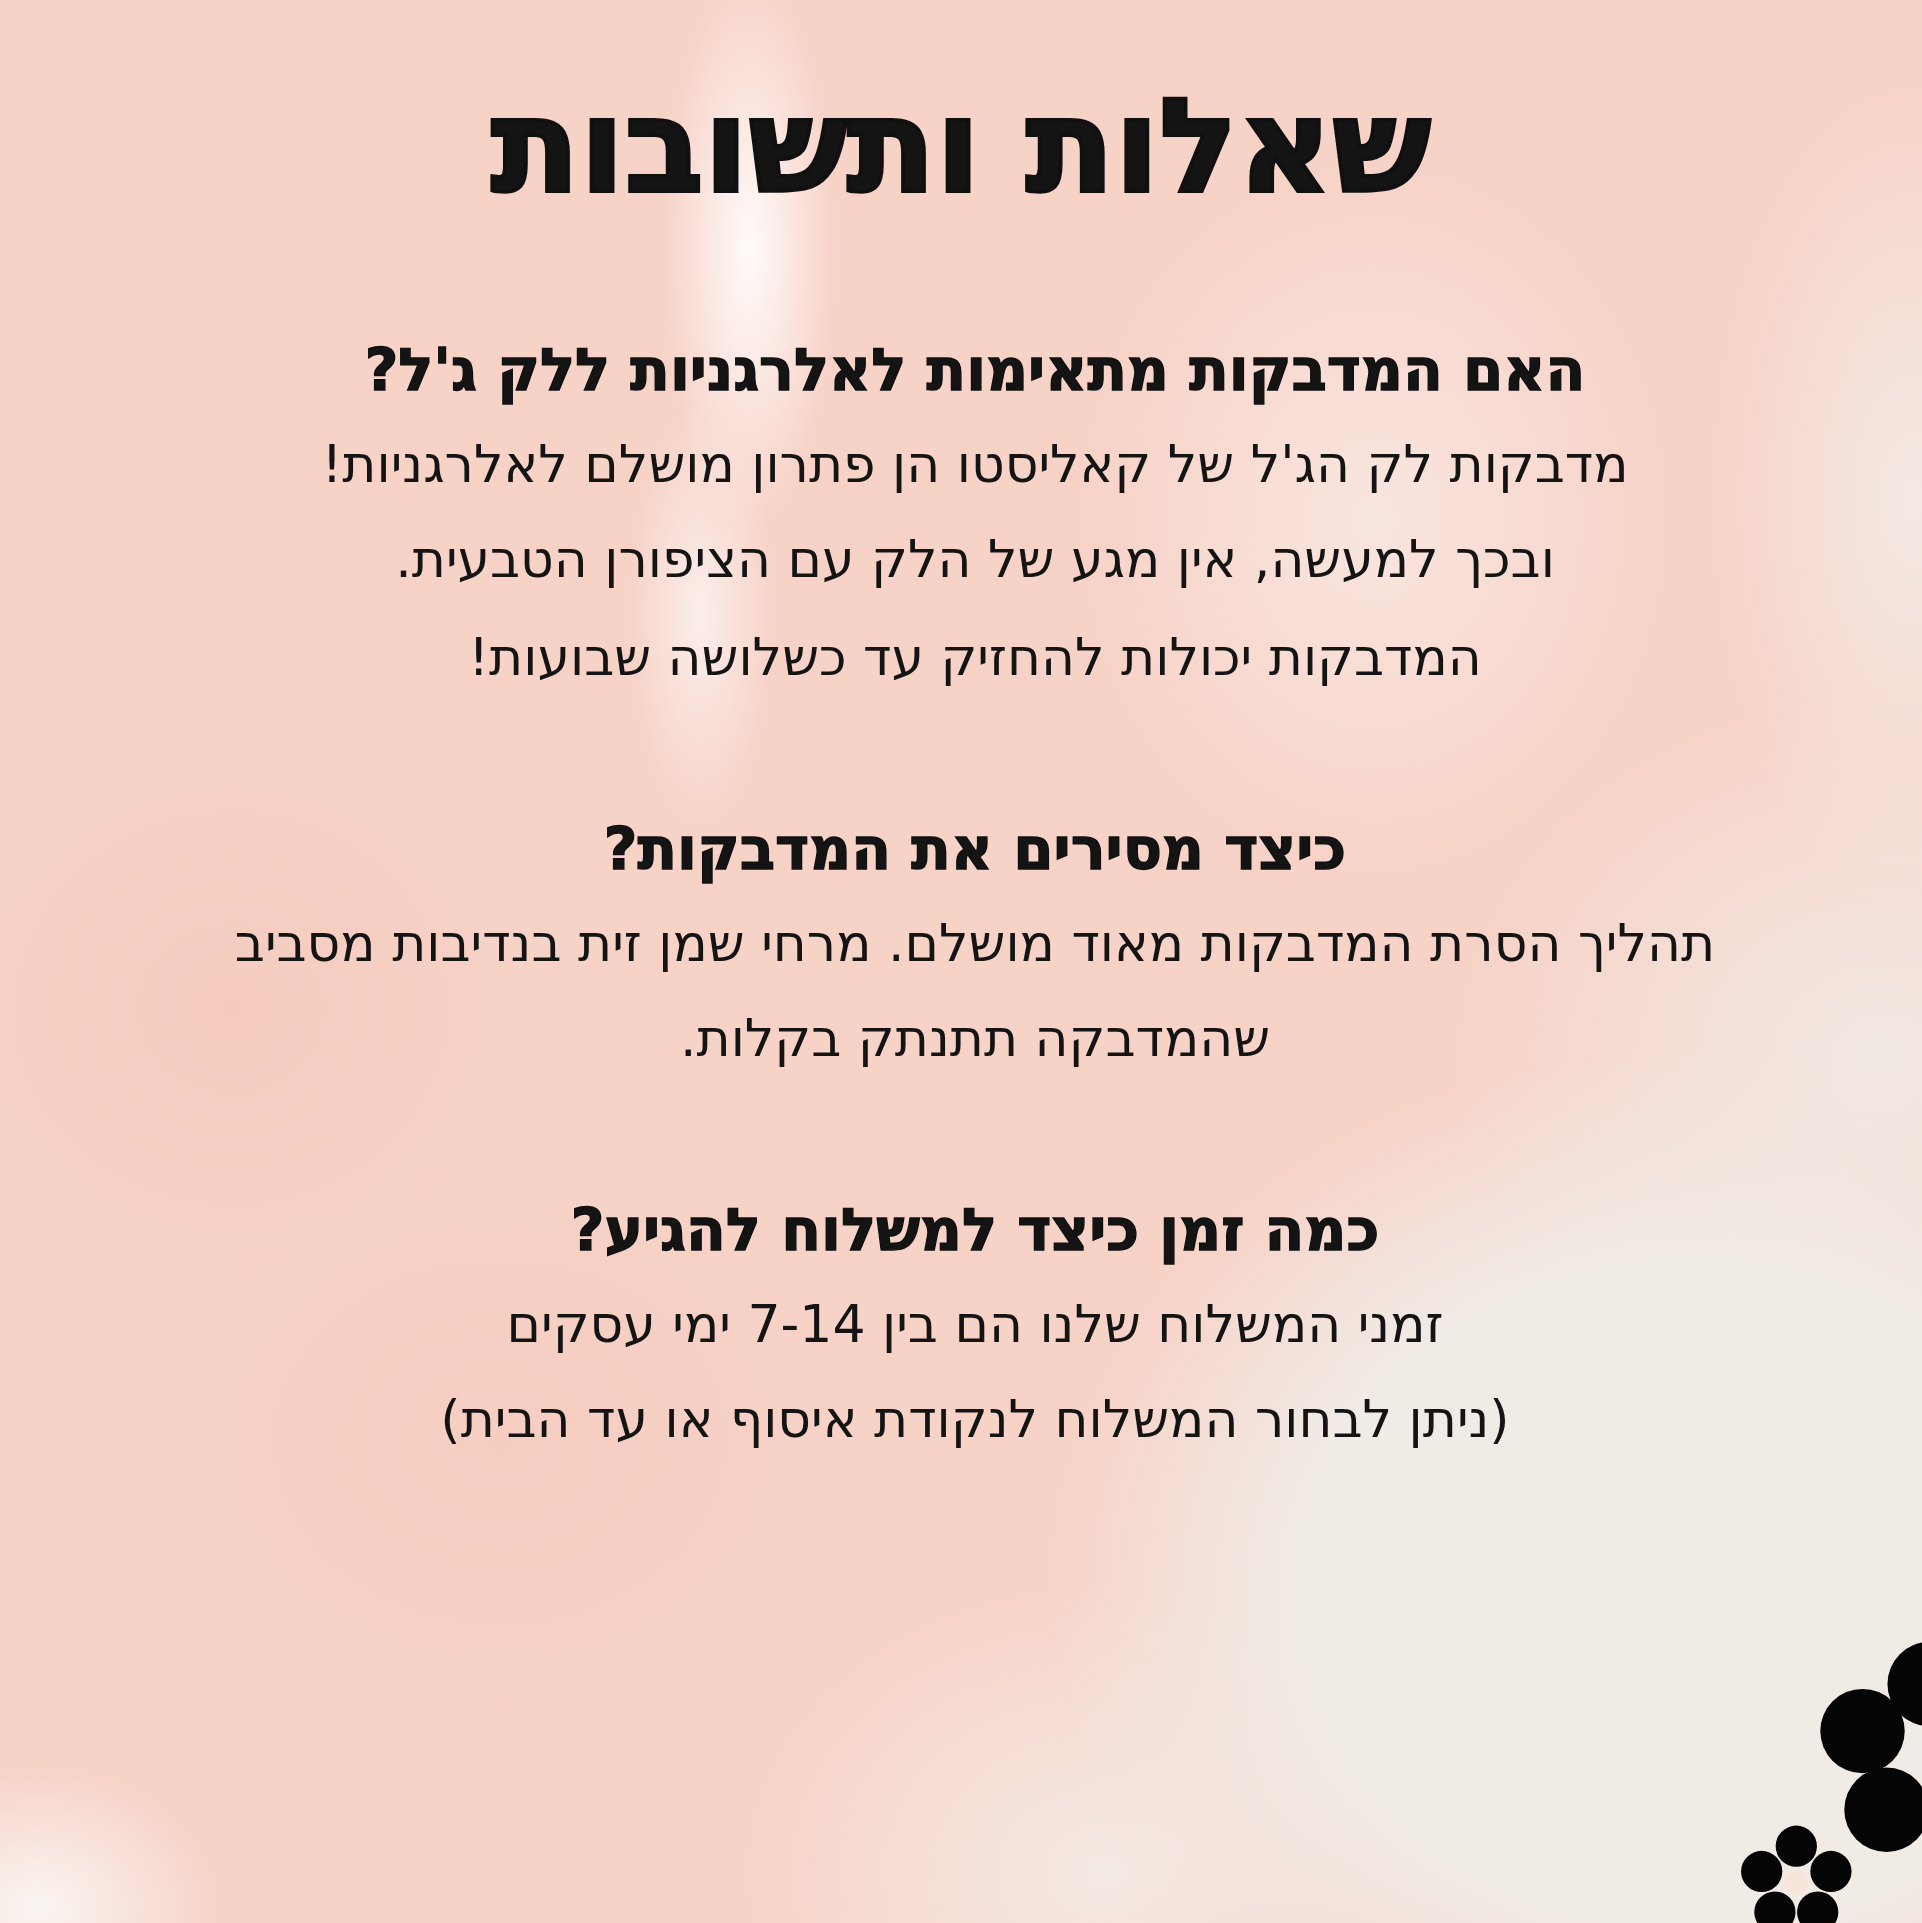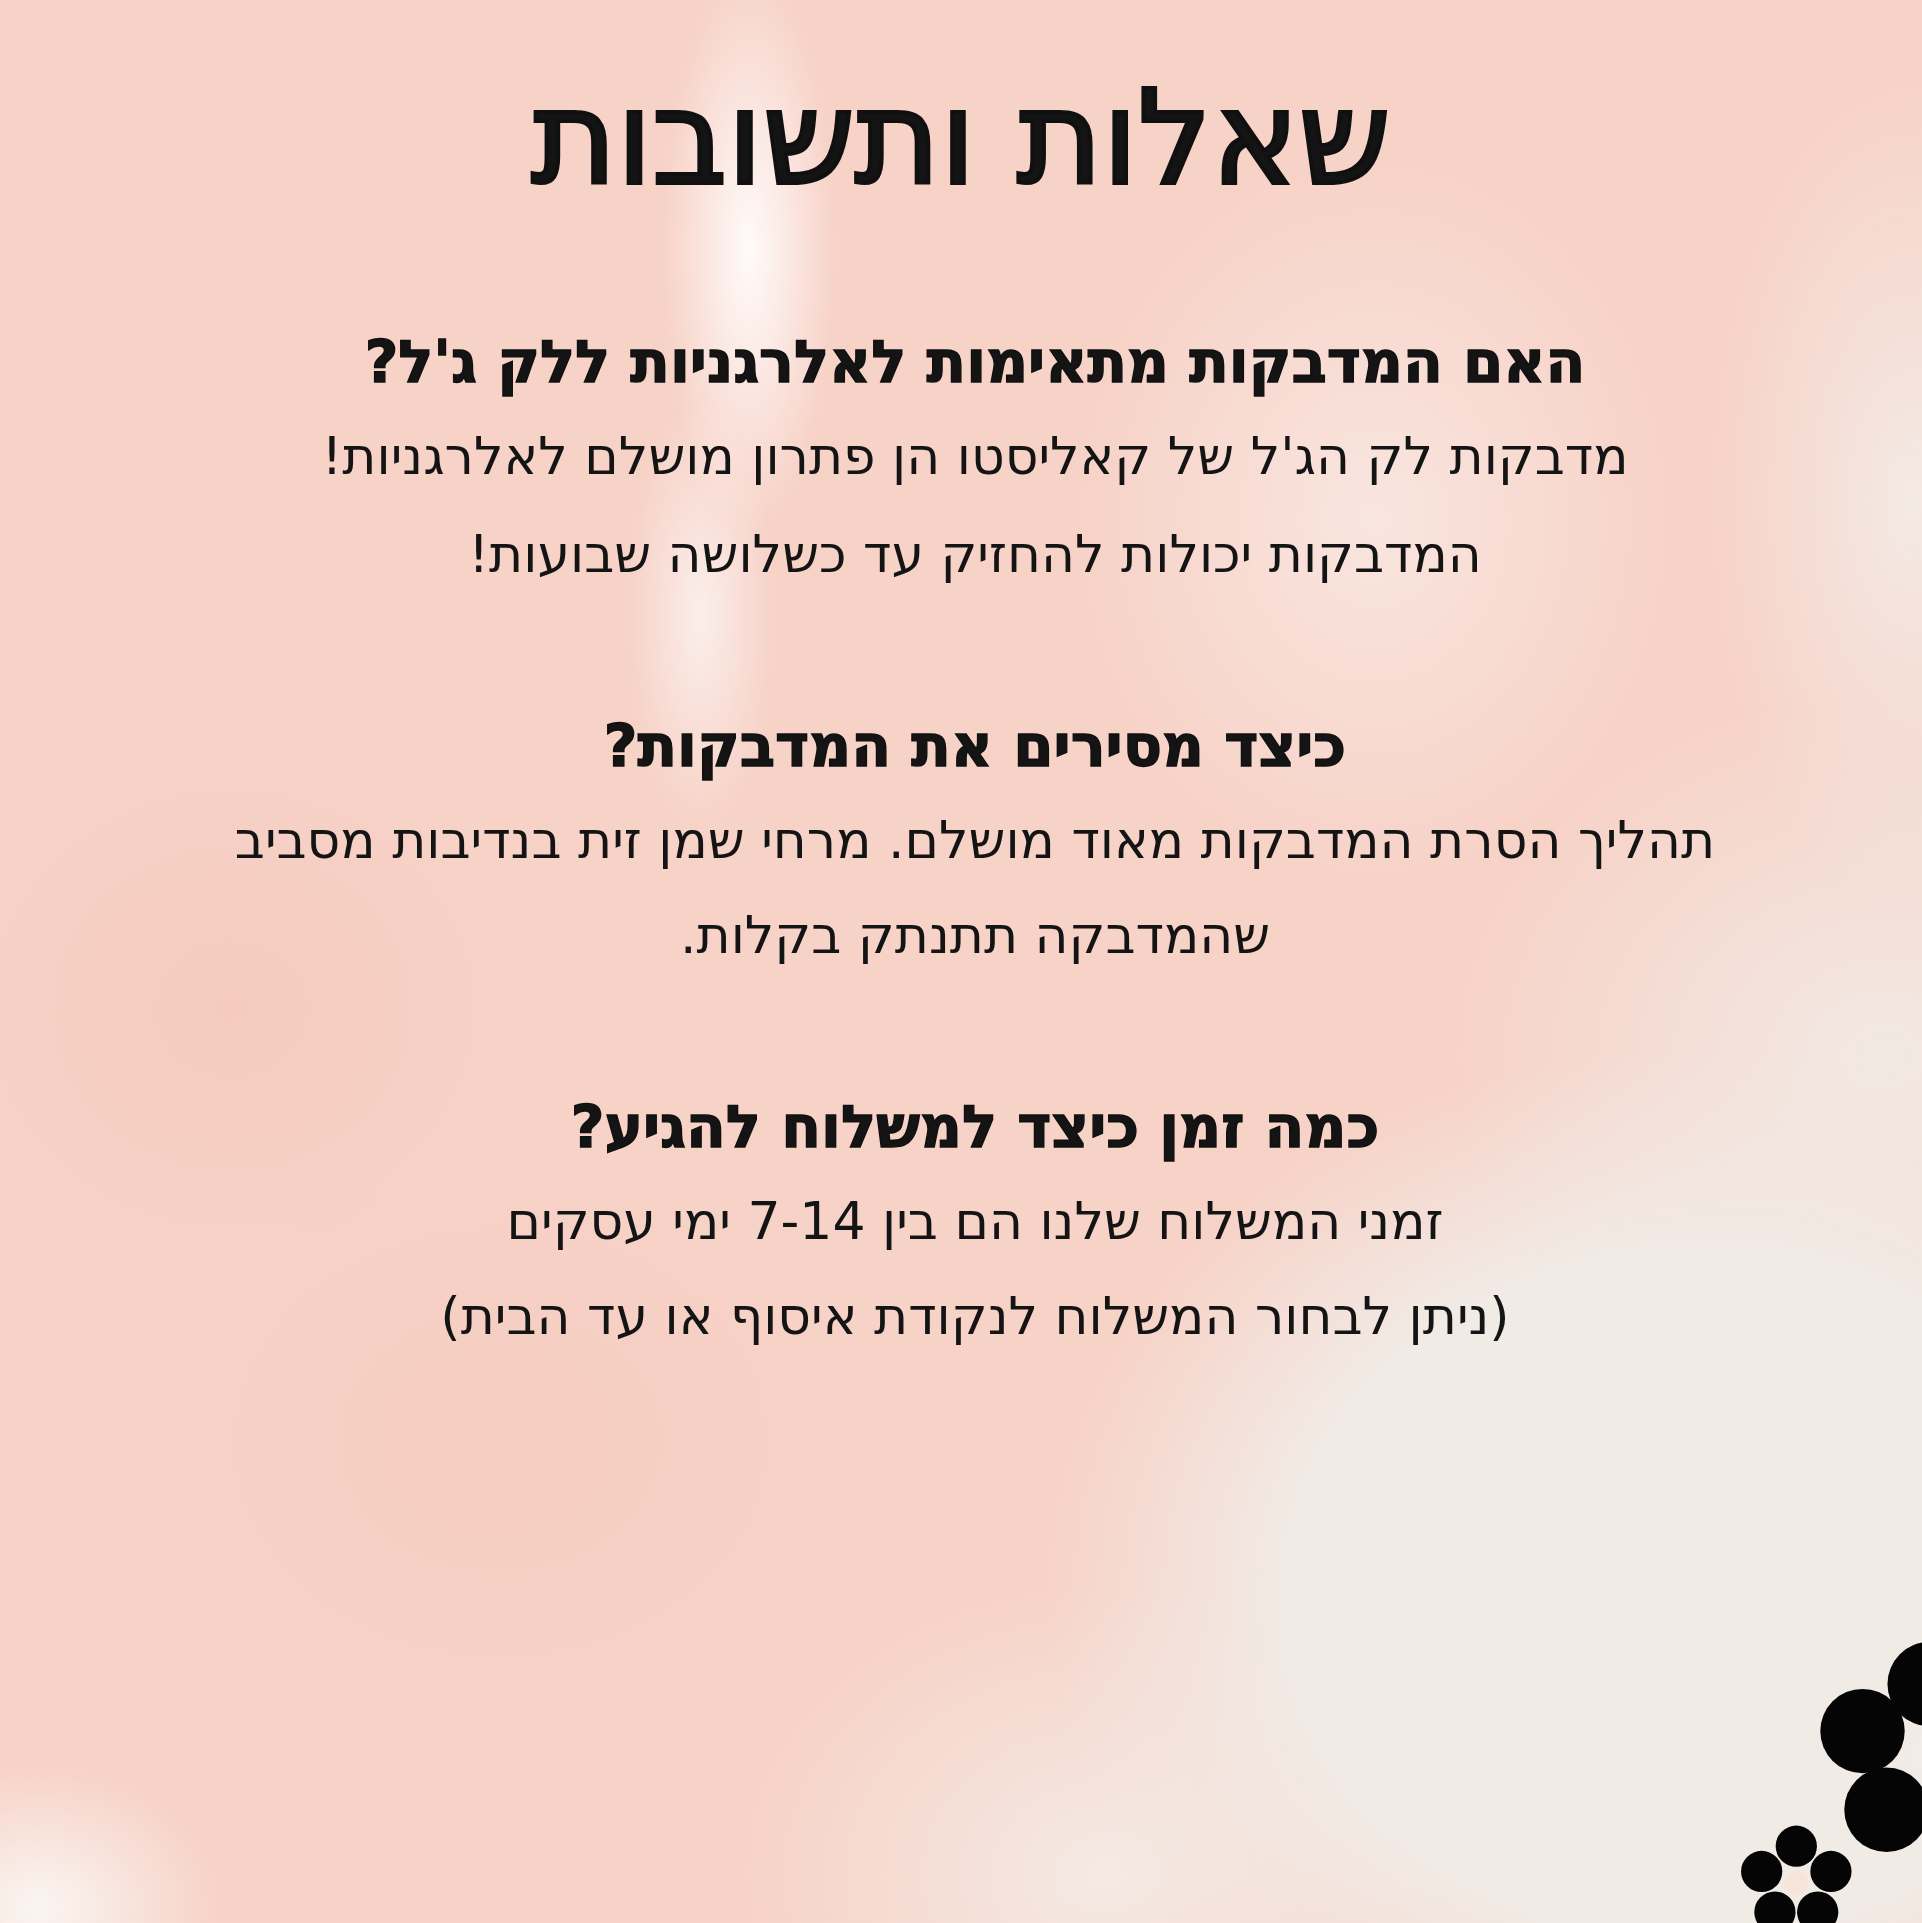--- a/index.html
+++ b/index.html
@@ -30,24 +30,24 @@
       radial-gradient(ellipse 500px 403px at 500px 1441px, rgba(244,199,186,0.45), rgba(244,199,186,0) 70%);
   }
 
   .content {
     position: relative;
     z-index: 2;
     padding-top: 58px;
   }
 
   h1.title {
-    margin: 8px;
+    margin: 16px;
     font-size: 130px;
     line-height: 144px;
-    font-weight: normal;
+    font-weight: bold;
     letter-spacing: 0;
     -webkit-text-stroke: 3.8px #101010;
     white-space: nowrap;
   }
 
   section.faq {
     margin: 0;
     padding-left: 28px;
   }
 
@@ -88,20 +88,21 @@
 <div class="page">
 
   <div class="content">
 
     <h1 class="title">שאלות ותשובות</h1>
 
     <section class="faq">
       <h2 class="question">האם המדבקות מתאימות לאלרגניות ללק ג'ל?</h2>
       <div class="answer">
         <p>מדבקות לק הג'ל של קאליסטו הן פתרון מושלם לאלרגניות!</p>
+        <p>ובכך למעשה, אין מגע של הלק עם הציפורן הטבעית.</p>
       </div>
     </section>
 
     <section class="faq">
       <div class="answer">
         <p>המדבקות יכולות להחזיק עד כשלושה שבועות!</p>
       </div>
     </section>
 
     <section class="faq">

